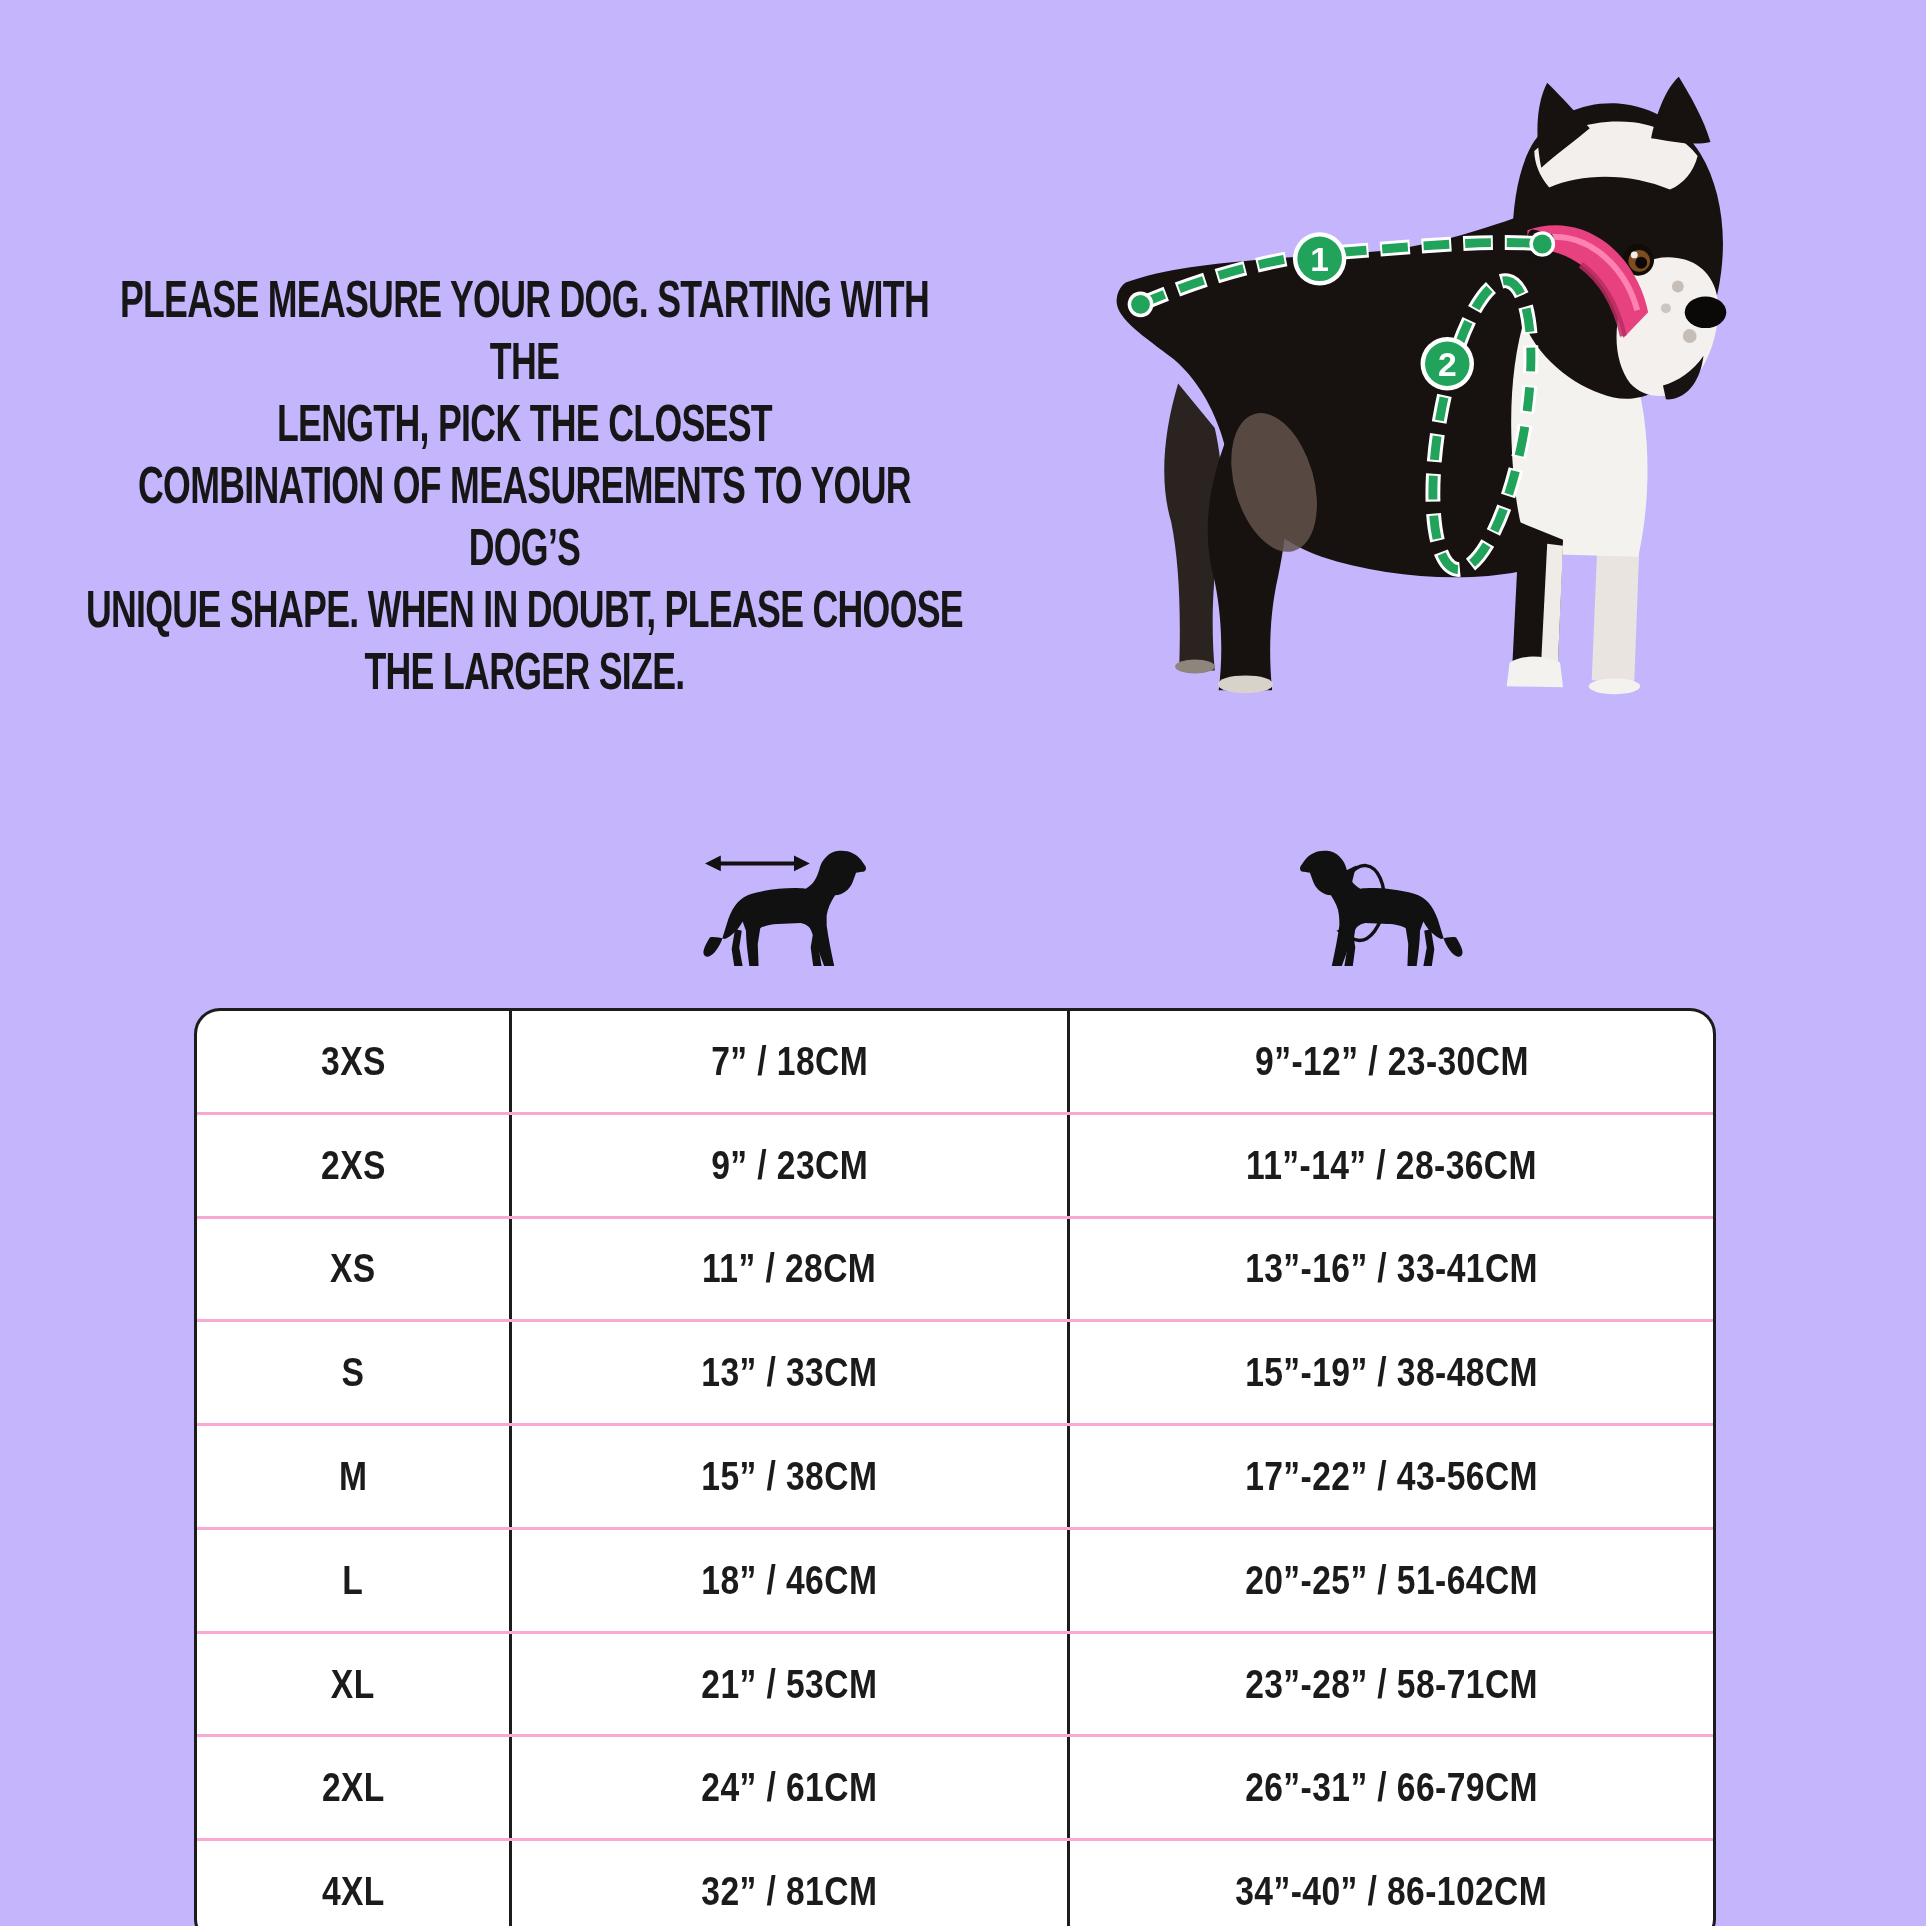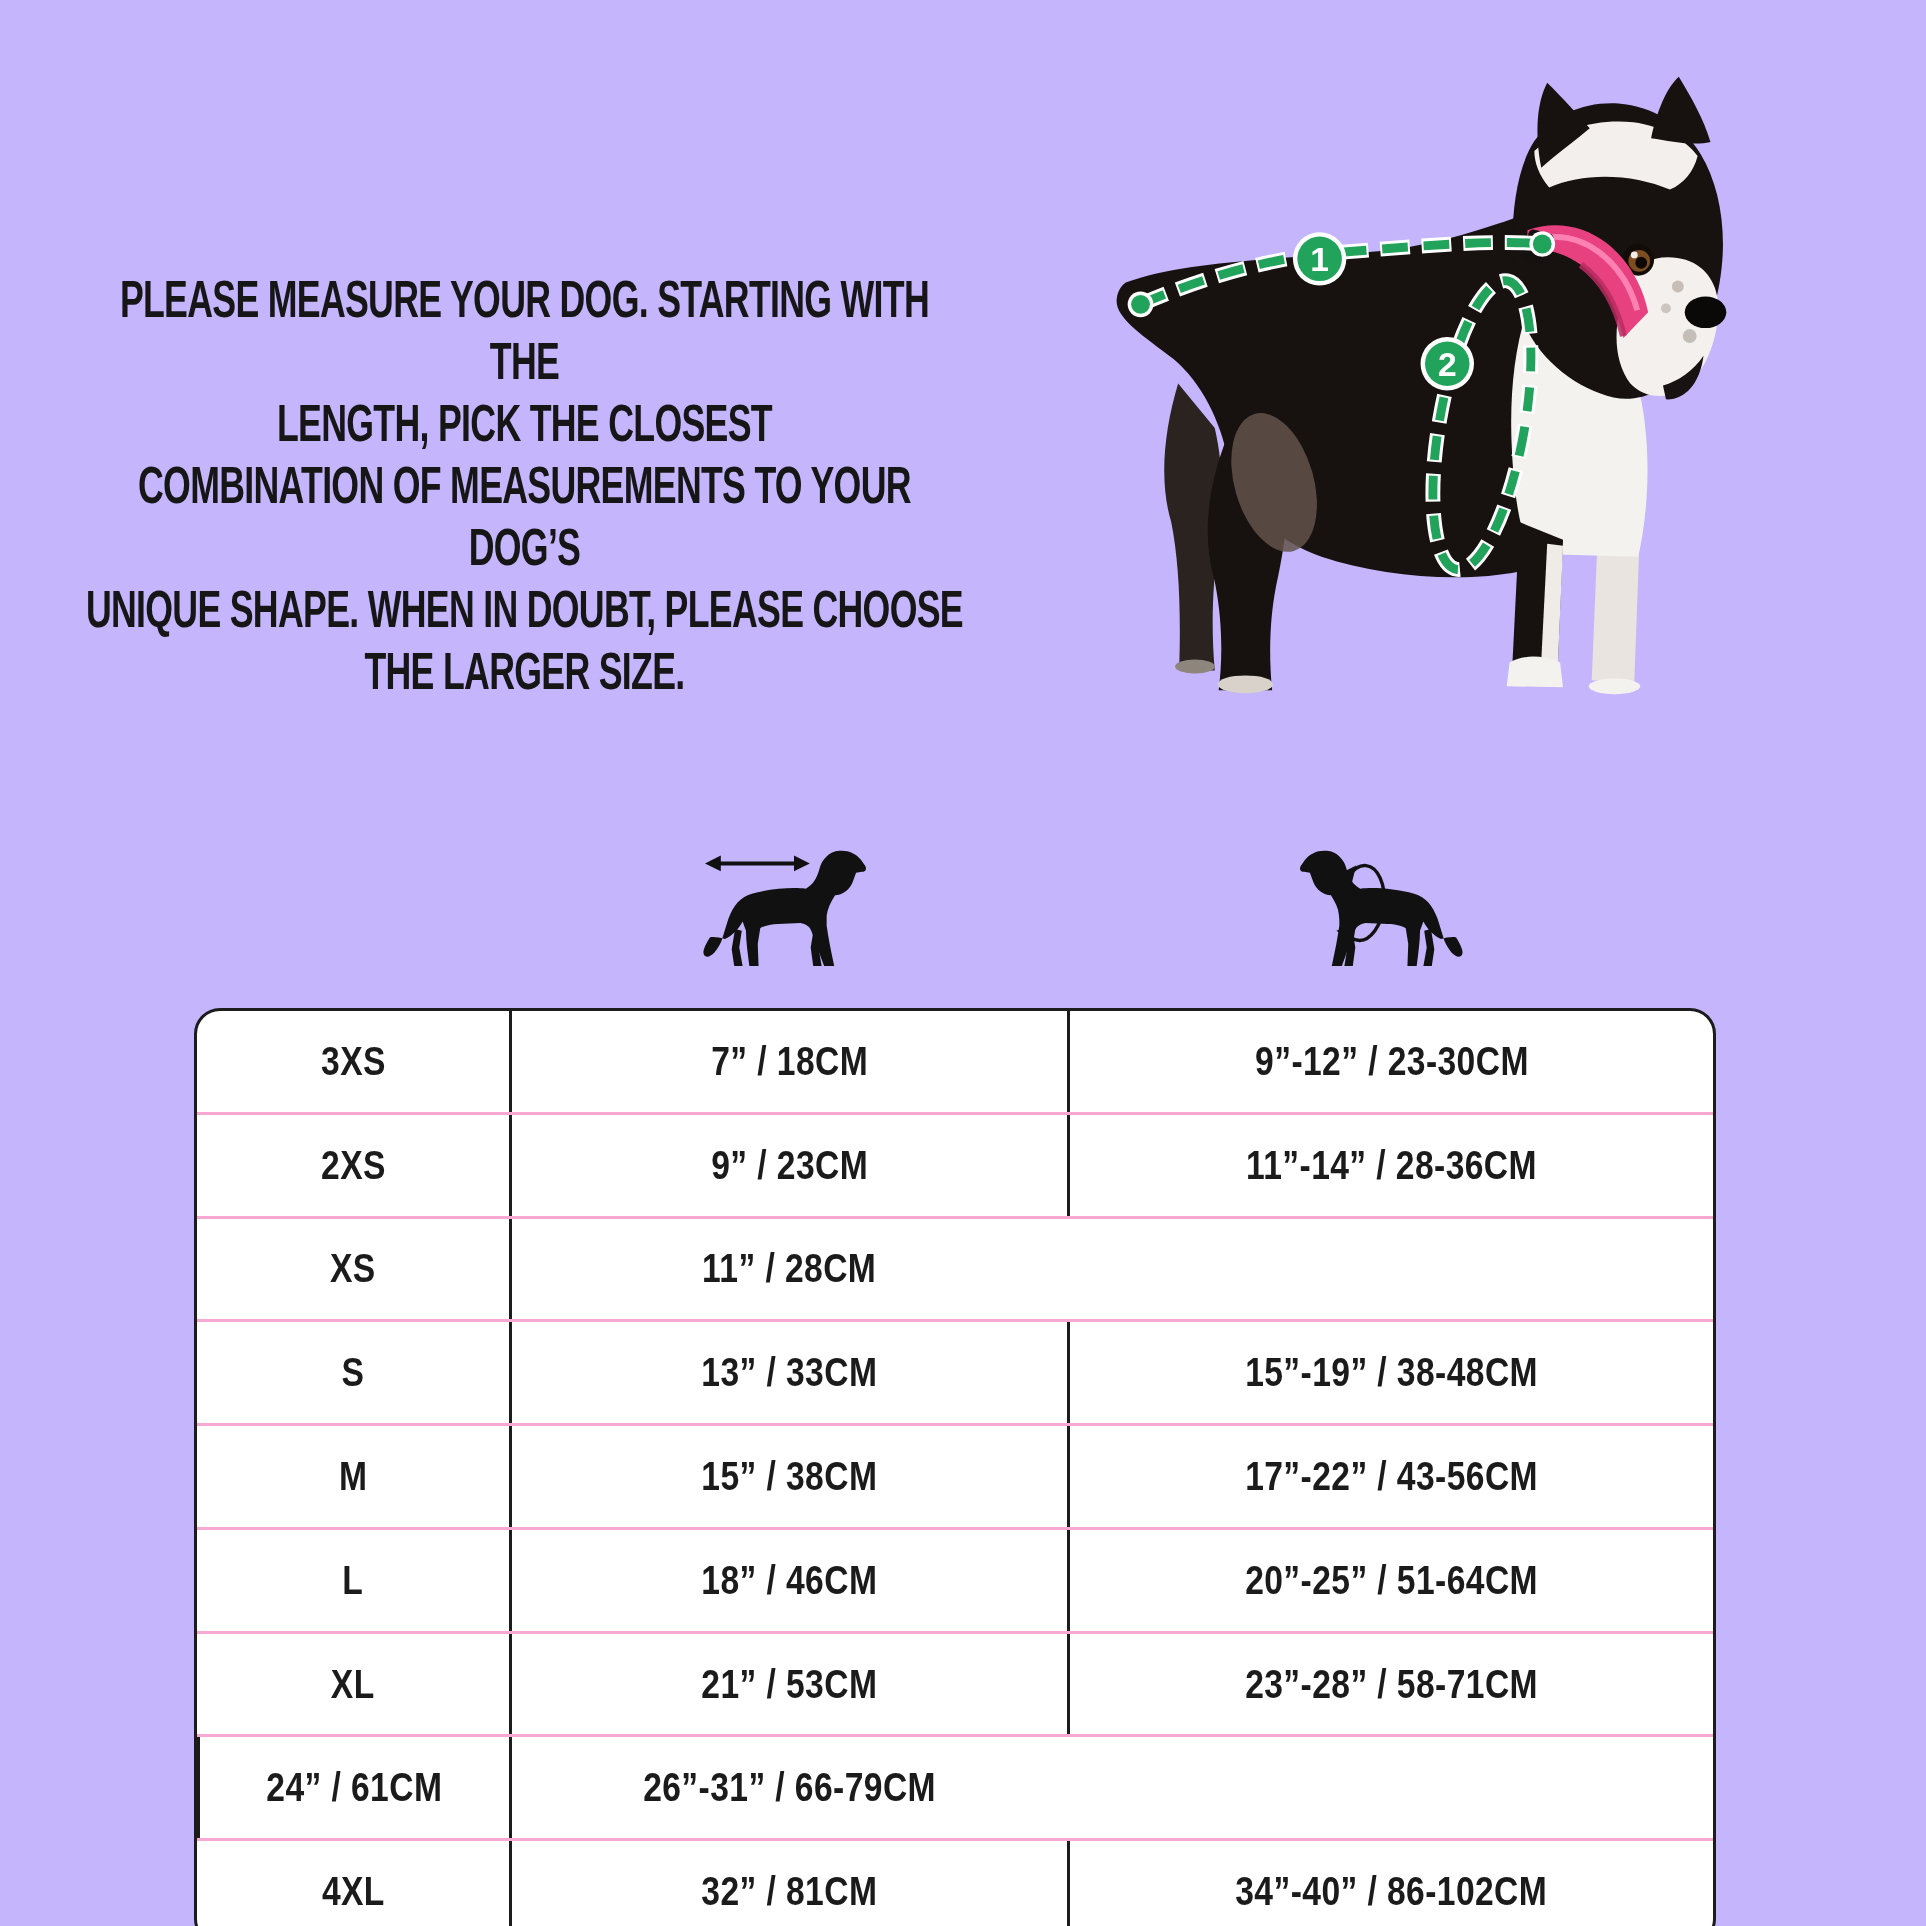--- a/index.html
+++ b/index.html
@@ -177,20 +177,23 @@
           <span class="cond">11”-14” / 28-36CM</span>
         </div>
     </div>
     <div class="tr">
       <div class="td c1">
           <span class="cond">XS</span>
         </div>
       <div class="td c2">
           <span class="cond">11” / 28CM</span>
         </div>
+      <div class="td c3">
+          <span class="cond">13”-16” / 33-41CM</span>
+        </div>
     </div>
     <div class="tr">
       <div class="td c1">
           <span class="cond">S</span>
         </div>
       <div class="td c2">
           <span class="cond">13” / 33CM</span>
         </div>
       <div class="td c3">
           <span class="cond">15”-19” / 38-48CM</span>
@@ -223,20 +226,23 @@
           <span class="cond">XL</span>
         </div>
       <div class="td c2">
           <span class="cond">21” / 53CM</span>
         </div>
       <div class="td c3">
           <span class="cond">23”-28” / 58-71CM</span>
         </div>
     </div>
     <div class="tr">
+      <div class="td c1">
+          <span class="cond">2XL</span>
+        </div>
       <div class="td c2">
           <span class="cond">24” / 61CM</span>
         </div>
       <div class="td c3">
           <span class="cond">26”-31” / 66-79CM</span>
         </div>
     </div>
     <div class="tr">
       <div class="td c1">
           <span class="cond">4XL</span>

